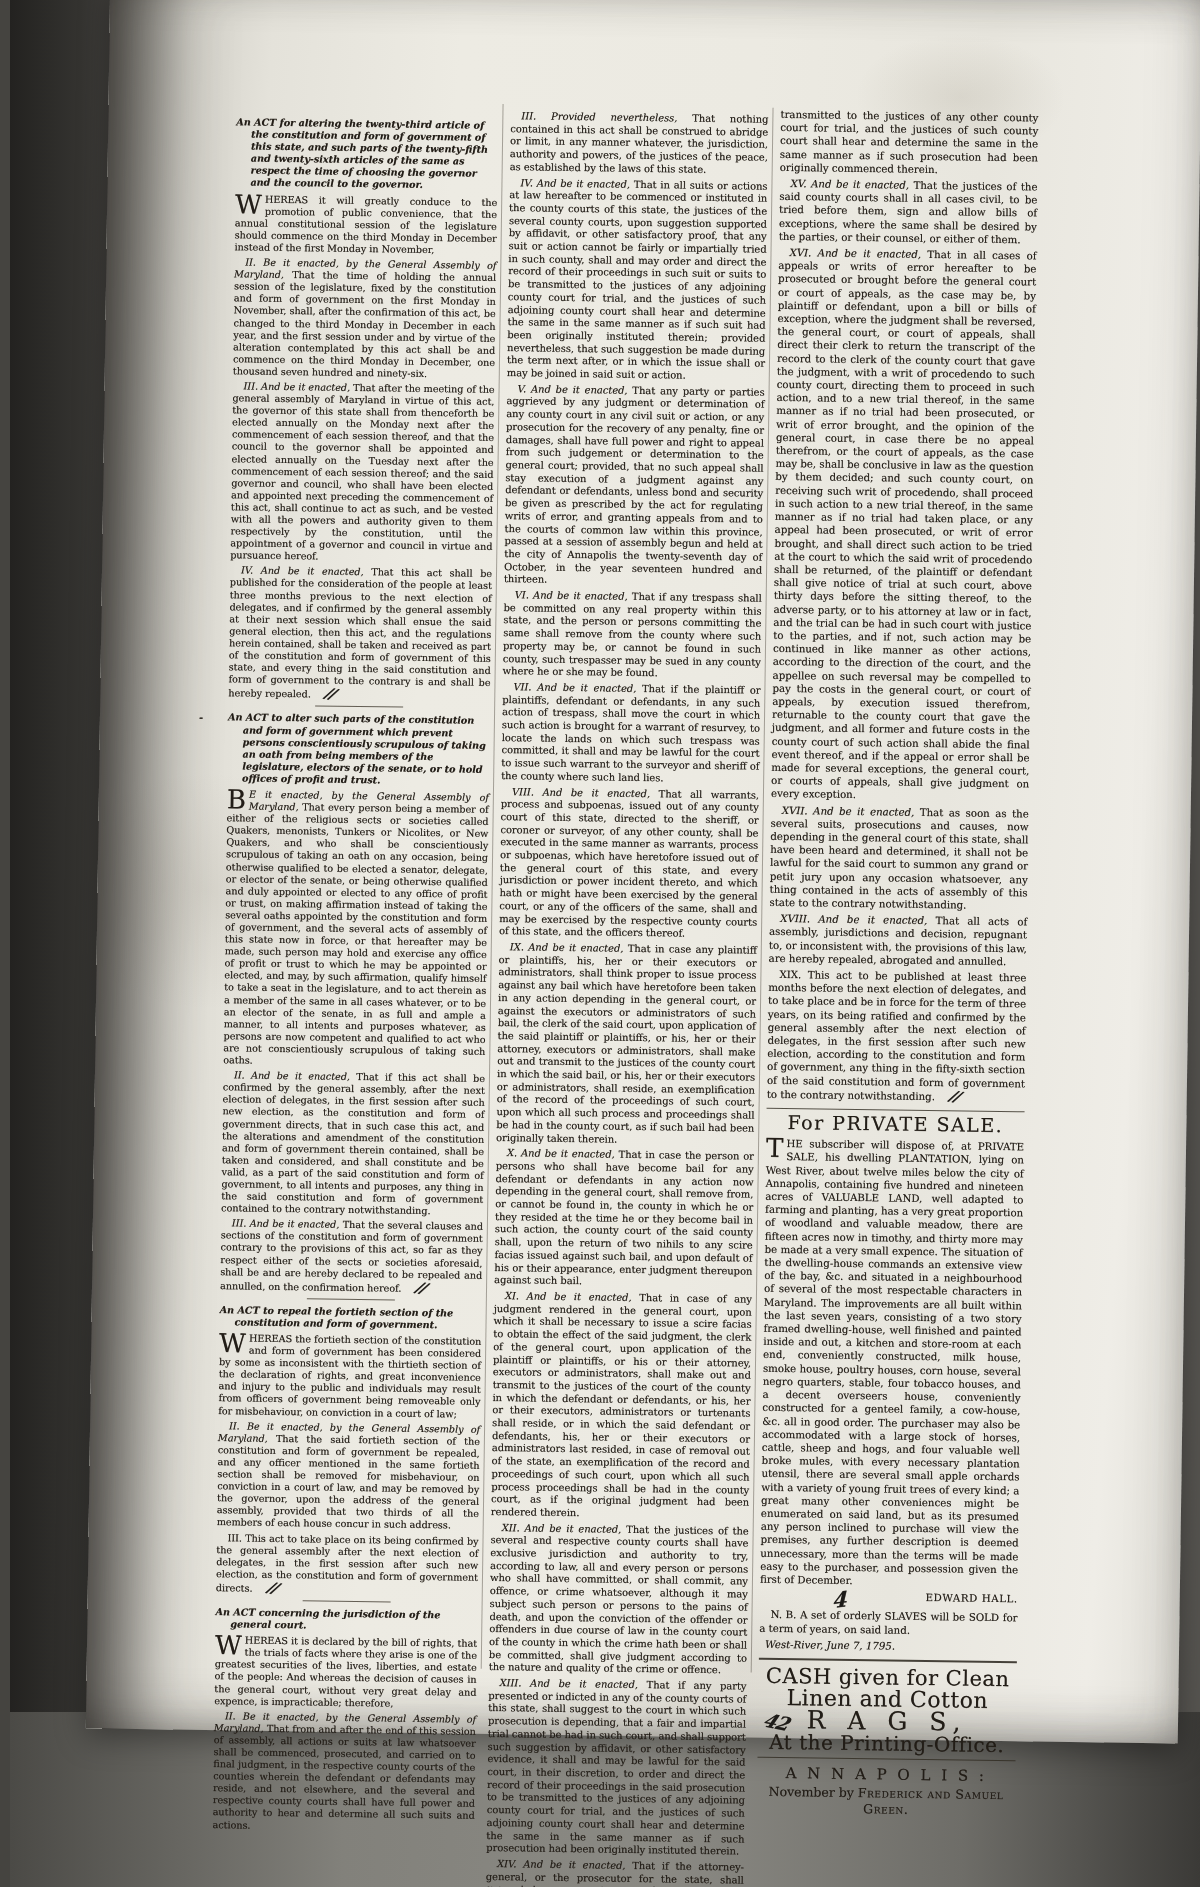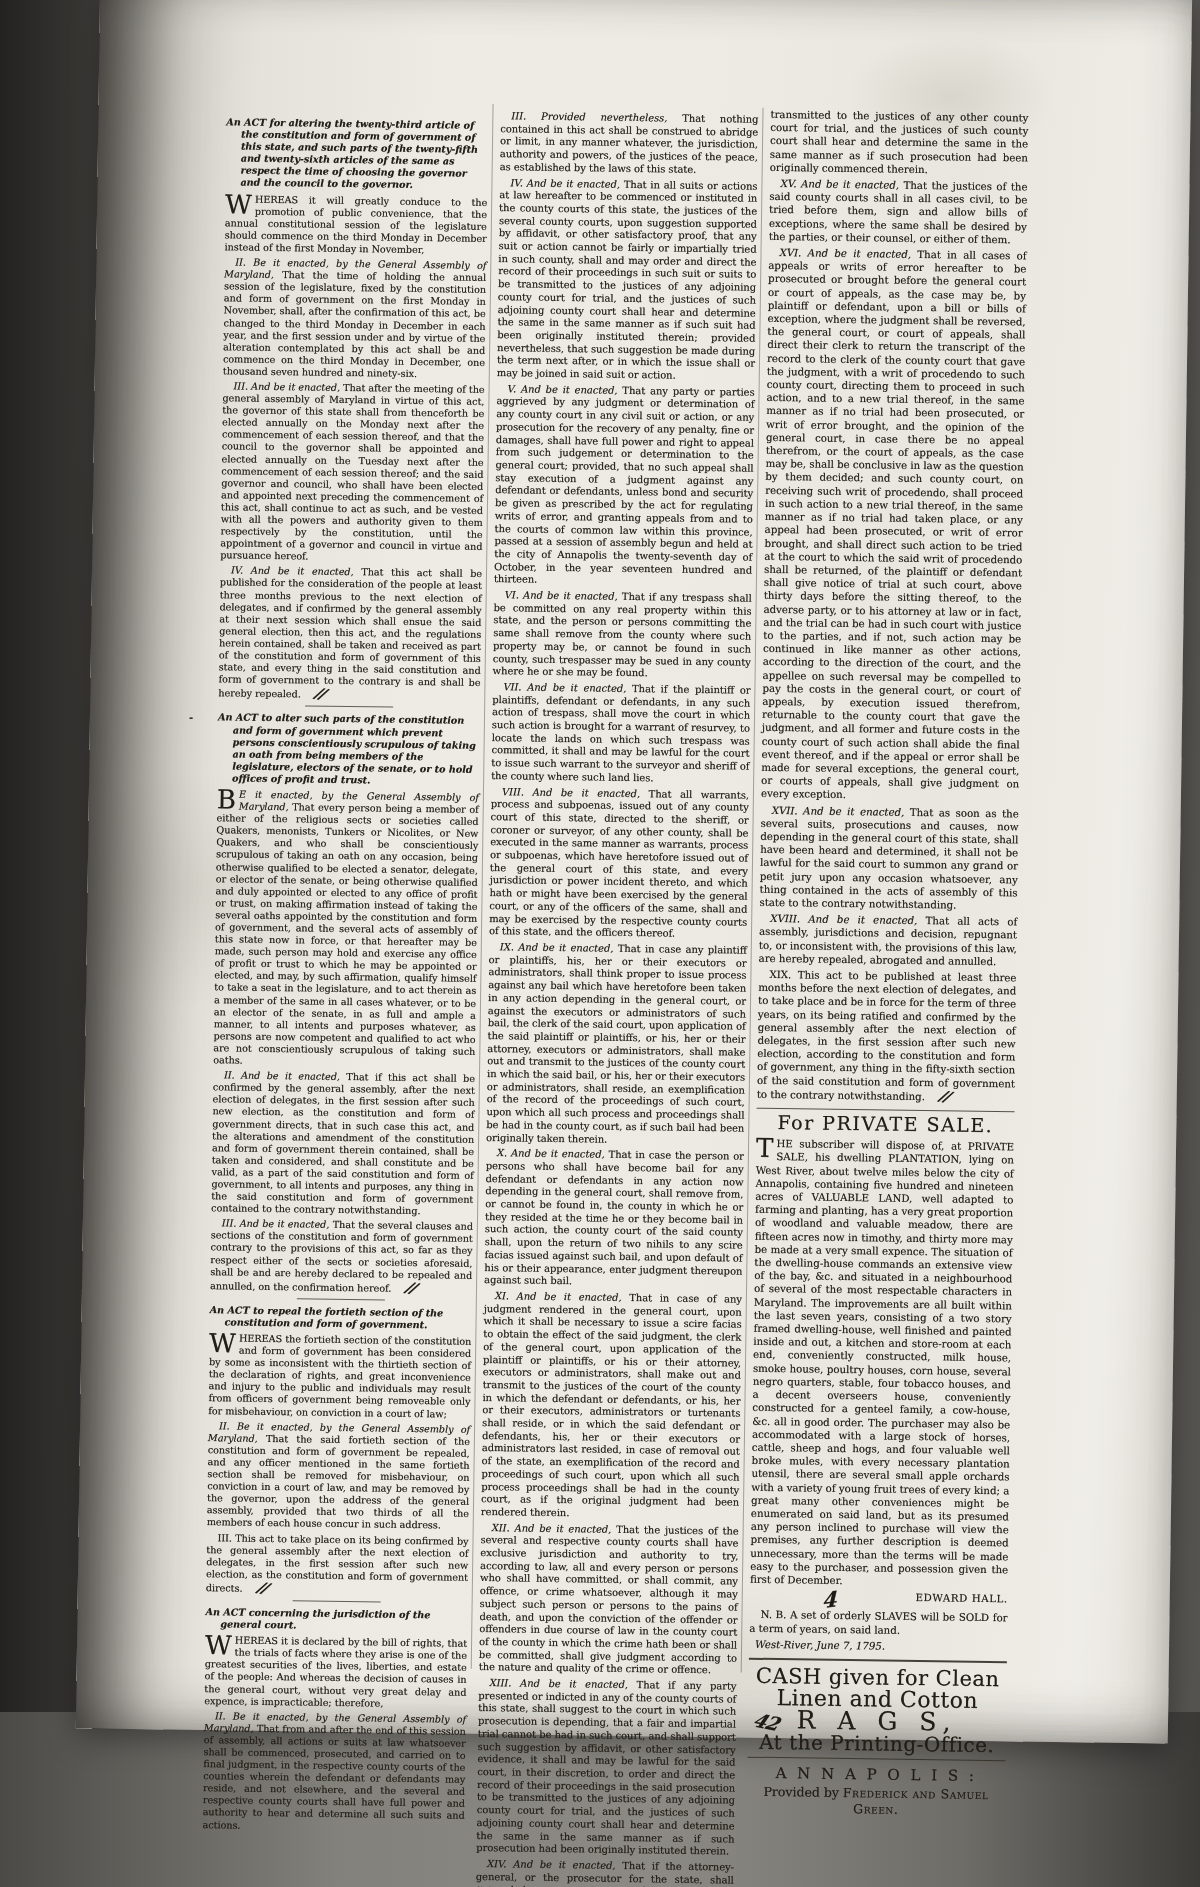--- a/index.html
+++ b/index.html
@@ -1,17 +1,17 @@
 <!DOCTYPE html>
 <html><head>
 <meta charset="utf-8">
 <style>
   html,body{margin:0;padding:0;width:1200px;height:1887px;overflow:hidden;background:#454440;}
   .photo{position:absolute;inset:0;
-    background:linear-gradient(to right,#232220 0px,#343330 70px,#454340 115px,#52504c 170px,#5a5853 55%,#565450 100%);}
+    background:linear-gradient(to right,#232220 0px,#343330 70px,#454340 115px,#52504c 170px,#5a5853 55%,#565450 100%);margin-left:10px;}
   .table-band{position:absolute;left:0;right:0;bottom:0;height:175px;
     background:linear-gradient(to right,#4b4a46,#82817b 28%,#8b8a84 55%,#6e6d68 80%,#3b3a37);}
   .paper{position:absolute;left:88px;top:-12px;width:1092px;height:1748px;
     transform:rotate(0.8deg);transform-origin:50% 50%;
     background:
       radial-gradient(150px 90px at 78% 6%, rgba(120,110,90,.14), transparent 70%),
       radial-gradient(220px 170px at 10% 52%, rgba(110,100,85,.10), transparent 70%),
       radial-gradient(180px 120px at 60% 96%, rgba(110,100,85,.10), transparent 70%),
       linear-gradient(93deg,#b3b1a9 0%,#d4d2ca 7%,#e4e2da 14%,#edebe3 30%,#eceae2 55%,#e8e6de 75%,#efede7 92%,#e2e0d9 100%);
     box-shadow: inset 85px 0 80px -48px rgba(25,23,20,.78),
@@ -121,18 +121,18 @@
       <div class="rags">
         <div class="rags-l1">CASH given for Clean</div>
         <div class="rags-l2">Linen and Cotton</div>
         <div class="rags-l3"><span class="pen pen42">42</span><span>R A G S,</span></div>
         <div class="rags-l4">At the Printing-Office.</div>
       </div>
 
       <div class="rule-full"></div>
       <div class="imprint">
         <div class="imp-city">A N N A P O L I S :</div>
-        <div class="imp-line2"><span>Provided by </span><span class="sc">Frederick and Samuel</span></div>
+        <div class="imp-line2"><span>November by </span><span class="sc">Frederick and Samuel</span></div>
         <div class="imp-last sc">Green.</div>
       </div>
     </div>
   </div>
 </div>
 
 </body></html>

